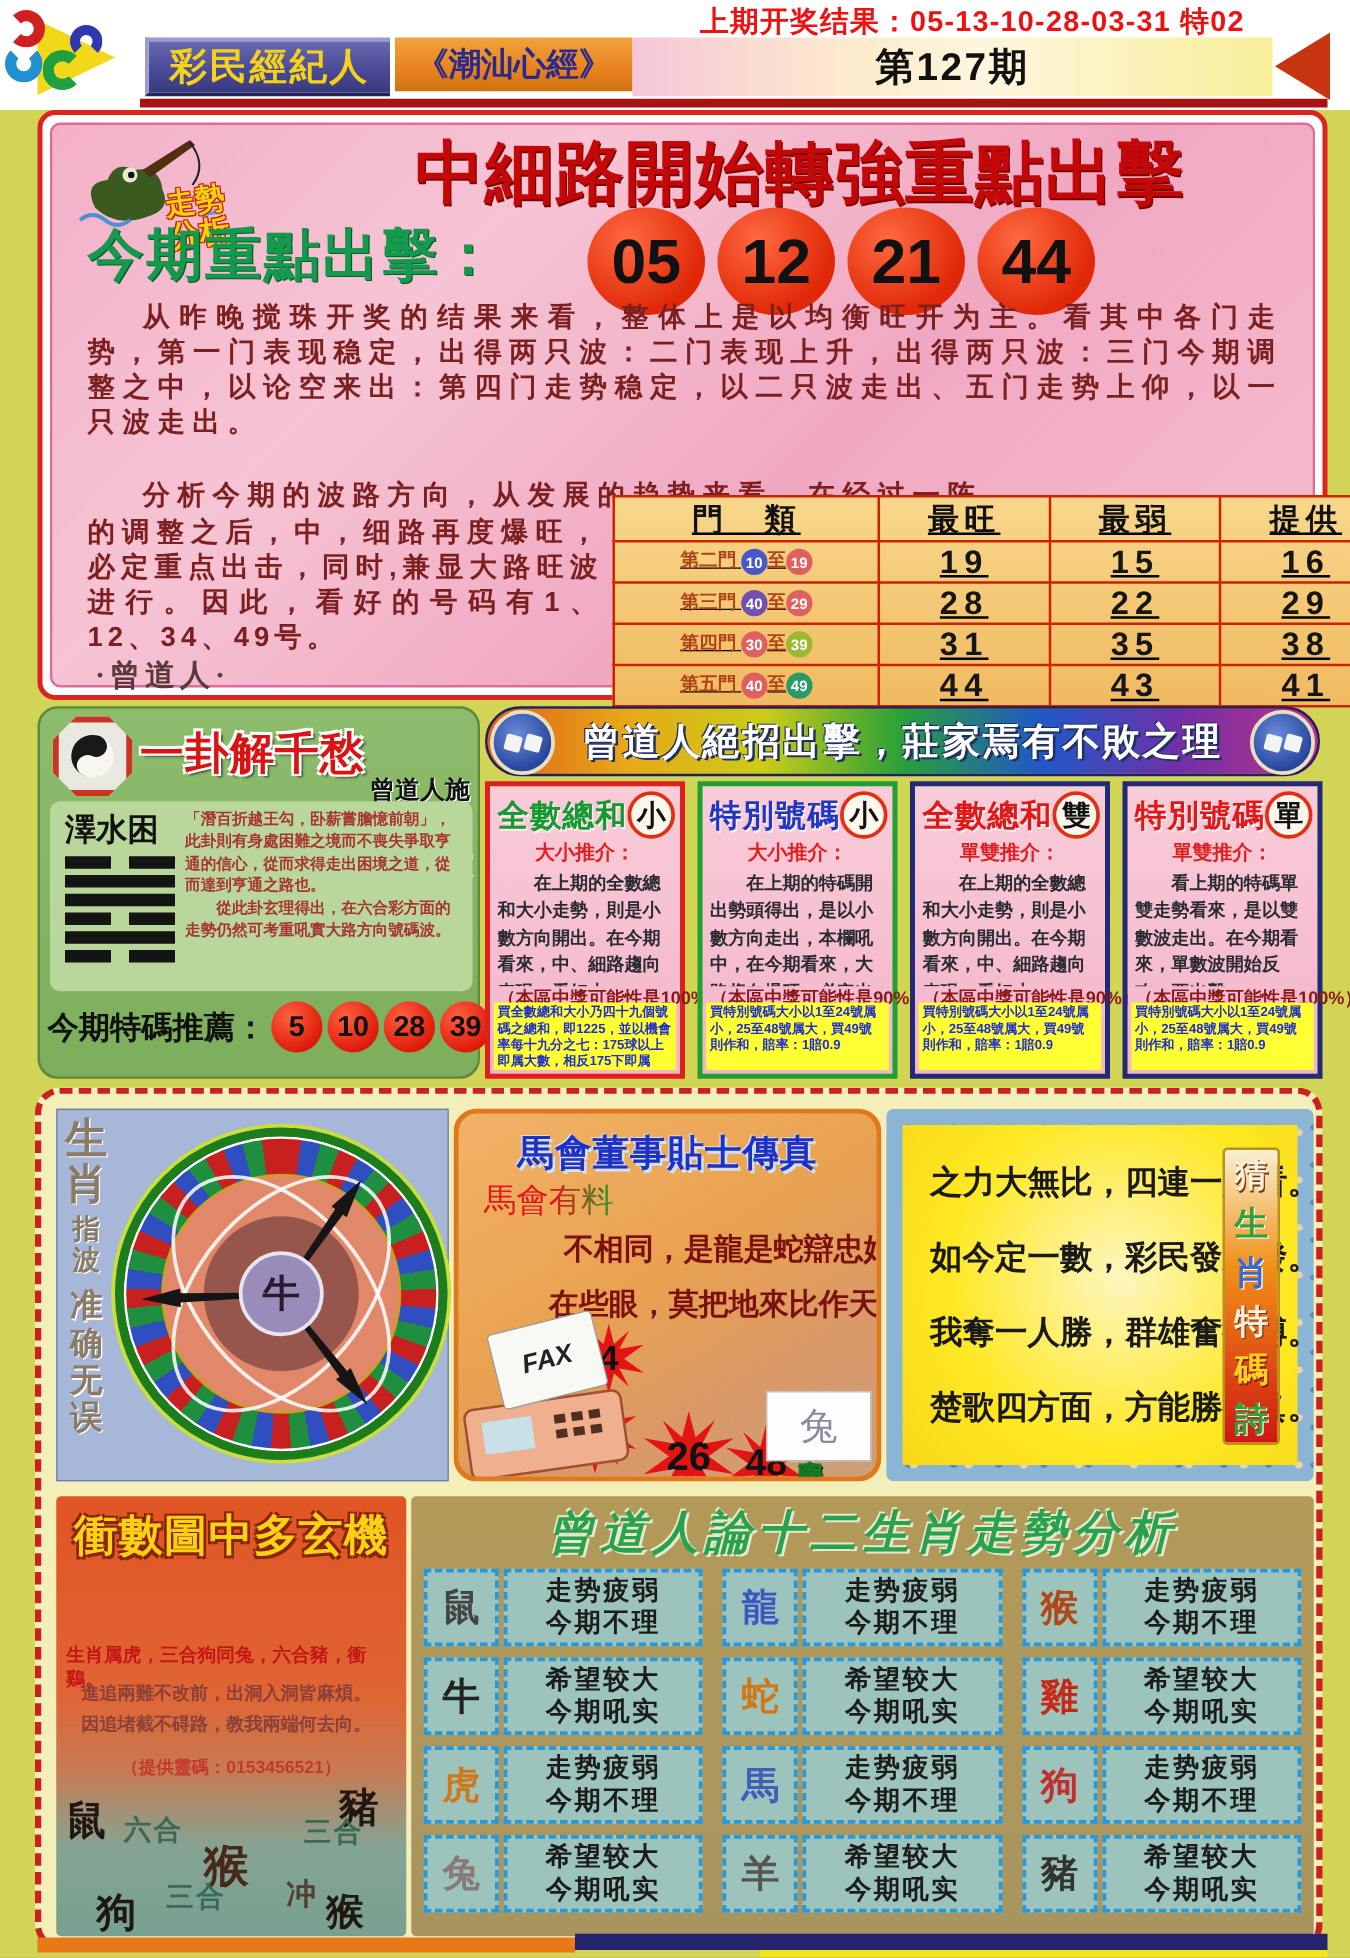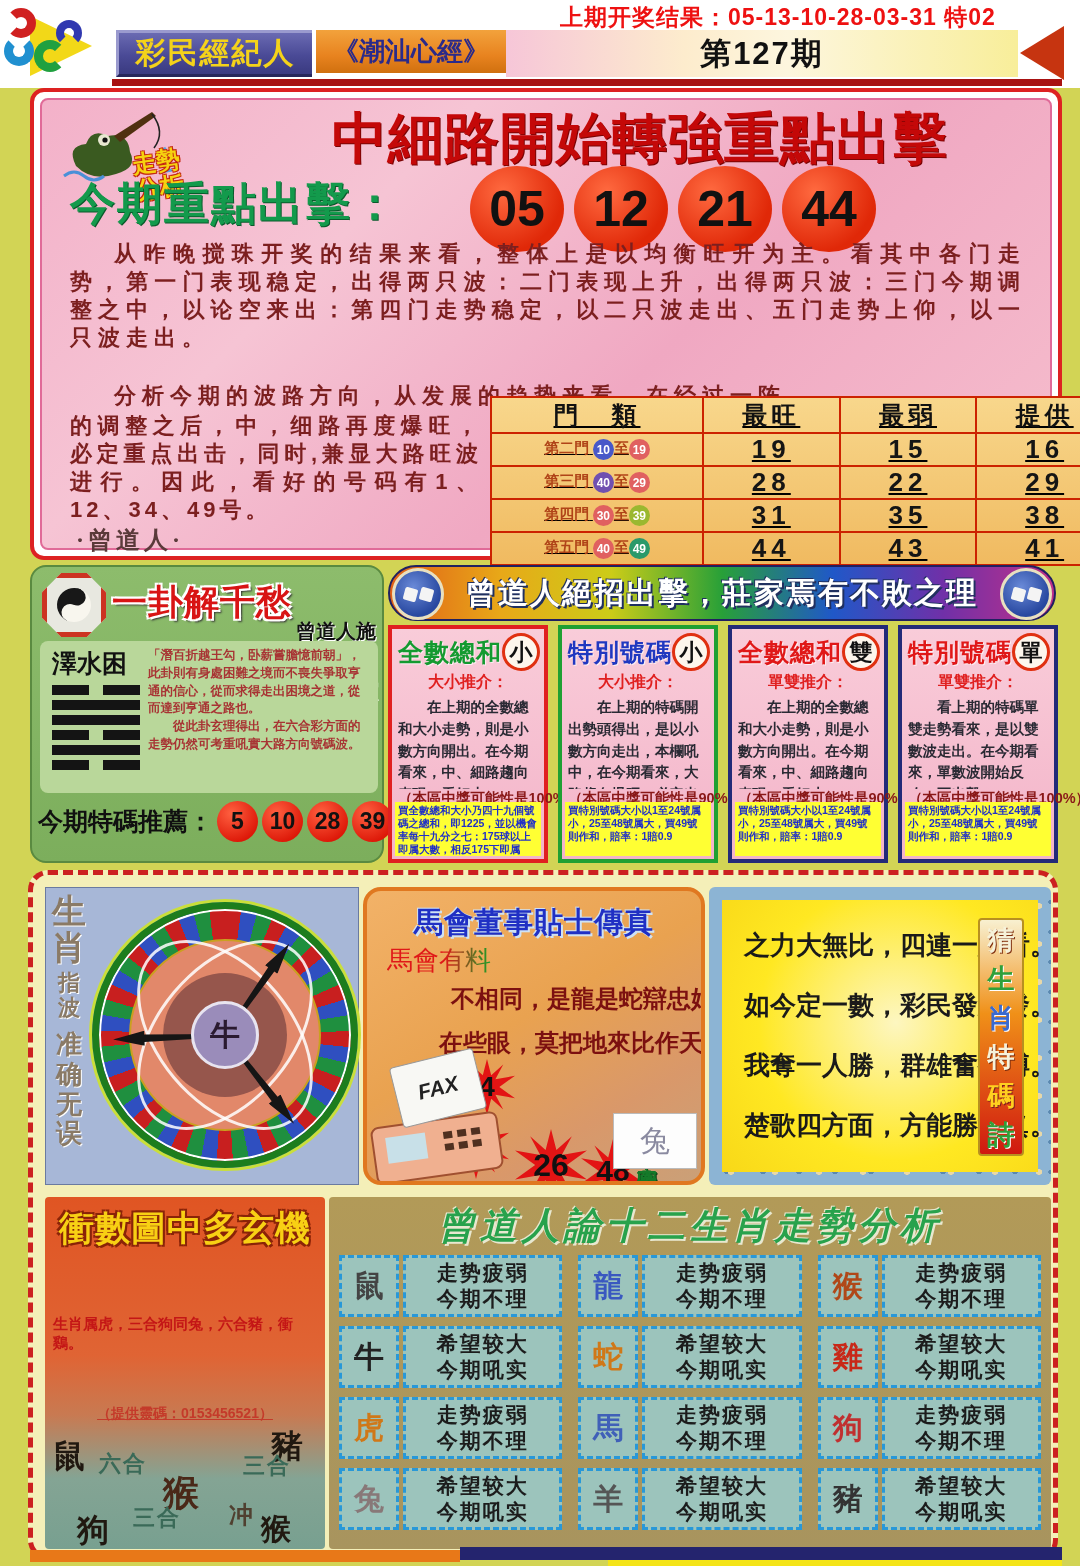--- a/index.html
+++ b/index.html
@@ -93,21 +93,21 @@
 
   .poem-panel { position:absolute; left:676px; top:12px; width:342px; height:298px; background:#8cb4d4; border-radius:6px; padding:13px; background-image:radial-gradient(#e8d8a8 3px,transparent 3.5px),radial-gradient(#5a88b0 2.5px,transparent 3px); background-size:44px 38px,36px 30px; }
   .poem-inner { position:relative; width:100%; height:100%; background:radial-gradient(circle at 55% 45%,#fdf6c0,#ffe822 60%,#f8d818); }
   .poem-line { position:absolute; left:22px; font-size:26px; font-weight:bold; color:#1a1a1a; white-space:nowrap; }
   .poem-strip { position:absolute; right:14px; top:18px; width:46px; height:238px; background:linear-gradient(#f8f0d0,#f09018 40%,#d01810); border:2px solid #b89020; border-radius:4px; display:flex; flex-direction:column; align-items:center; justify-content:space-around; font-size:27px; font-weight:bold; }
 
   .chong-panel { position:absolute; left:12px; top:322px; width:280px; height:352px; background:linear-gradient(#e05523 0%,#e06434 45%,#c87a52 62%,#84a494 80%,#78a090 100%); border-radius:4px; overflow:hidden; }
   .chong-title { position:absolute; left:0; top:8px; width:100%; text-align:center; font-size:35px; font-weight:bold; color:#f8d014; letter-spacing:1px; text-shadow:-2px -2px 0 #8a2408,2px -2px 0 #8a2408,-2px 2px 0 #8a2408,2px 2px 0 #8a2408; white-space:nowrap; }
   .chong-l1 { position:absolute; left:8px; top:118px; width:264px; font-size:15px; font-weight:bold; color:#c41616; }
   .chong-l23 { position:absolute; left:20px; top:146px; width:252px; font-size:14.5px; font-weight:bold; color:#8a4038; line-height:1.7; }
-  .chong-phone { position:absolute; left:0; top:208px; width:100%; text-align:center; font-size:14px; font-weight:bold; color:#c43a2a;text-decoration:underline; }
+  .chong-phone { position:absolute; left:0; top:208px; width:100%; text-align:center; font-size:14px; font-weight:bold; color:#c43a2a; }
   .chong-animal { position:absolute; font-weight:bold; color:#201810; }
   .chong-label { position:absolute; font-size:22px; font-weight:bold; color:#3a6a58; letter-spacing:2px; }
 
   .zgrid-panel { position:absolute; left:296px; top:322px; width:722px; height:352px; background:linear-gradient(#b29a58,#a8945e); border-radius:4px; }
   .zgrid-title { position:absolute; left:0; top:4px; width:100%; text-align:center; font-size:37px; font-weight:bold; font-style:italic; color:#28a24c; letter-spacing:5px; text-shadow:2px 2px 0 #e8e8d0,-1px -1px 0 #e8e8d0; white-space:nowrap; font-family:"Liberation Serif","DejaVu Serif",serif; }
   .zgrid { position:absolute; left:10px; top:58px; width:702px; display:grid; grid-template-columns:repeat(3,1fr); column-gap:16px; row-gap:9px; }
   .zcell { display:flex; gap:4px; height:62px; }
   .zcell .icon { width:60px; flex:none; background:#9cc4bc; border:3px dashed #2898d8; display:flex; align-items:center; justify-content:center; font-size:30px; font-weight:bold; }
   .zcell .txt { flex:1; background:#9cc4bc; border:3px dashed #2898d8; display:flex; flex-direction:column; align-items:center; justify-content:center; font-size:21px; font-weight:bold; color:#1c1c1c; line-height:1.25; letter-spacing:2px; }
 
@@ -341,20 +341,24 @@
           <span style="color:#f6f2da;text-shadow:1px 1px 0 #803010;">特</span>
           <span style="color:#ffd020;text-shadow:1px 1px 0 #802020;">碼</span>
           <span style="color:#2fa03a;text-shadow:1px 1px 0 #fff;">詩</span>
         </div>
       </div>
     </div>
 
     <div class="chong-panel">
       <div class="chong-title">衝數圖中多玄機</div>
       <div class="chong-l1">生肖属虎，三合狗同兔，六合豬，衝鷄。</div>
+      <div class="chong-l23">
+        <div>進追兩難不改前，出洞入洞皆麻煩。</div>
+        <div>因追堵截不碍路，教我兩端何去向。</div>
+      </div>
       <div class="chong-phone">（提供靈碼：0153456521）</div>
       <div class="chong-animal" style="left:8px;top:238px;font-size:32px;">鼠</div>
       <div class="chong-label" style="left:54px;top:252px;">六合</div>
       <div class="chong-animal" style="left:226px;top:228px;font-size:32px;">豬</div>
       <div class="chong-label" style="left:198px;top:254px;">三合</div>
       <div class="chong-animal" style="left:118px;top:272px;font-size:36px;color:#4a2818;">猴</div>
       <div class="chong-label" style="left:184px;top:302px;color:#504030;font-size:24px;">冲</div>
       <div class="chong-animal" style="left:32px;top:312px;font-size:32px;">狗</div>
       <div class="chong-label" style="left:88px;top:306px;">三合</div>
       <div class="chong-animal" style="left:216px;top:312px;font-size:30px;">猴</div>

